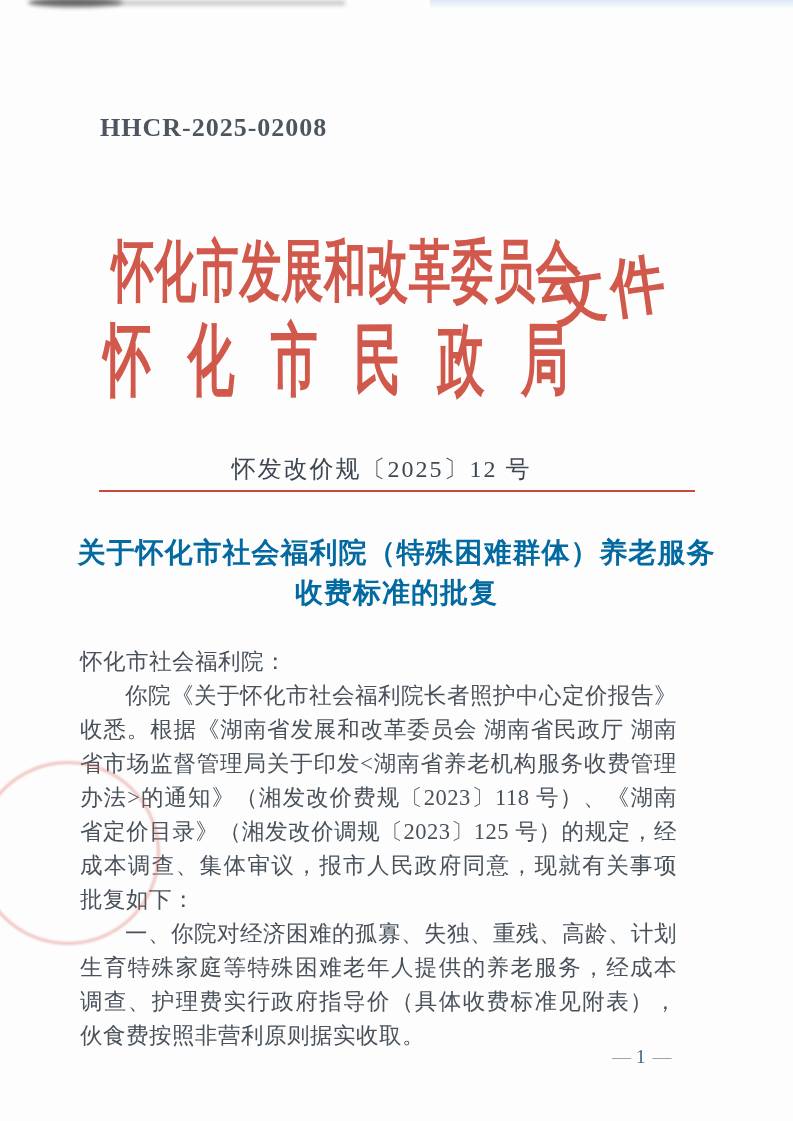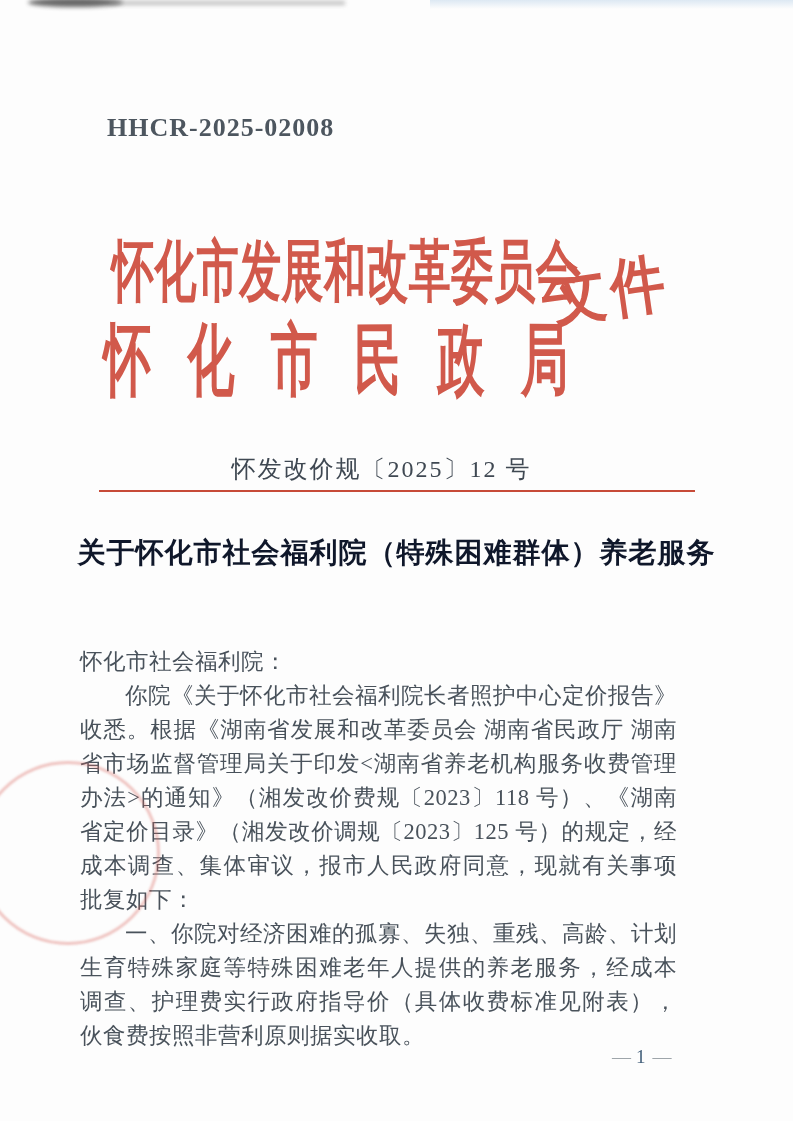--- a/index.html
+++ b/index.html
@@ -37,21 +37,21 @@
   .scan-blue {
     position: absolute;
     left: 430px; top: 0;
     width: 363px; height: 9px;
     background: linear-gradient(to bottom, #d9e6f2, rgba(255,255,255,0));
     opacity: .9;
   }
 
   .doc-code {
     position: absolute;
-    left: 107px; top: 113px;
+    left: 100px; top: 113px;
     font-size: 26px;
     font-weight: bold;
     letter-spacing: 1px;
     color: #4d565f;
   }
 
   .agency {
     position: absolute;
     display: flex;
     justify-content: space-between;
@@ -105,21 +105,21 @@
   .title {
     position: absolute;
     left: 0; top: 533px;
     width: 793px;
     margin: 0;
     text-align: center;
     font-size: 28px;
     line-height: 40px;
     font-weight: bold;
     letter-spacing: 1px;
-    color: #0f172a;
+    color: #0369a1;
   }
 
   .body-text {
     position: absolute;
     left: 80px; top: 645px;
     width: 597px;
     font-size: 22.5px;
     line-height: 34px;
     letter-spacing: .5px;
     text-align: justify;
@@ -183,20 +183,21 @@
     </div>
 
   <div class="doc-type">文件</div>
 
   <div class="doc-number">怀发改价规〔2025〕12 号</div>
 
   <div class="red-rule"></div>
 
   <h1 class="title">
     <span>关于怀化市社会福利院（特殊困难群体）养老服务</span><br>
+    <span>收费标准的批复</span>
   </h1>
 
   <div class="body-text">
     <p class="salutation">怀化市社会福利院：</p>
     <p class="indent">你院《关于怀化市社会福利院长者照护中心定价报告》收悉。根据《湖南省发展和改革委员会 湖南省民政厅 湖南省市场监督管理局关于印发&lt;湖南省养老机构服务收费管理办法&gt;的通知》（湘发改价费规〔2023〕118 号）、《湖南省定价目录》（湘发改价调规〔2023〕125 号）的规定，经成本调查、集体审议，报市人民政府同意，现就有关事项批复如下：</p>
     <p class="indent">一、你院对经济困难的孤寡、失独、重残、高龄、计划生育特殊家庭等特殊困难老年人提供的养老服务，经成本调查、护理费实行政府指导价（具体收费标准见附表），伙食费按照非营利原则据实收取。</p>
   </div>
 
   <div class="stamp-arc"></div>
 

